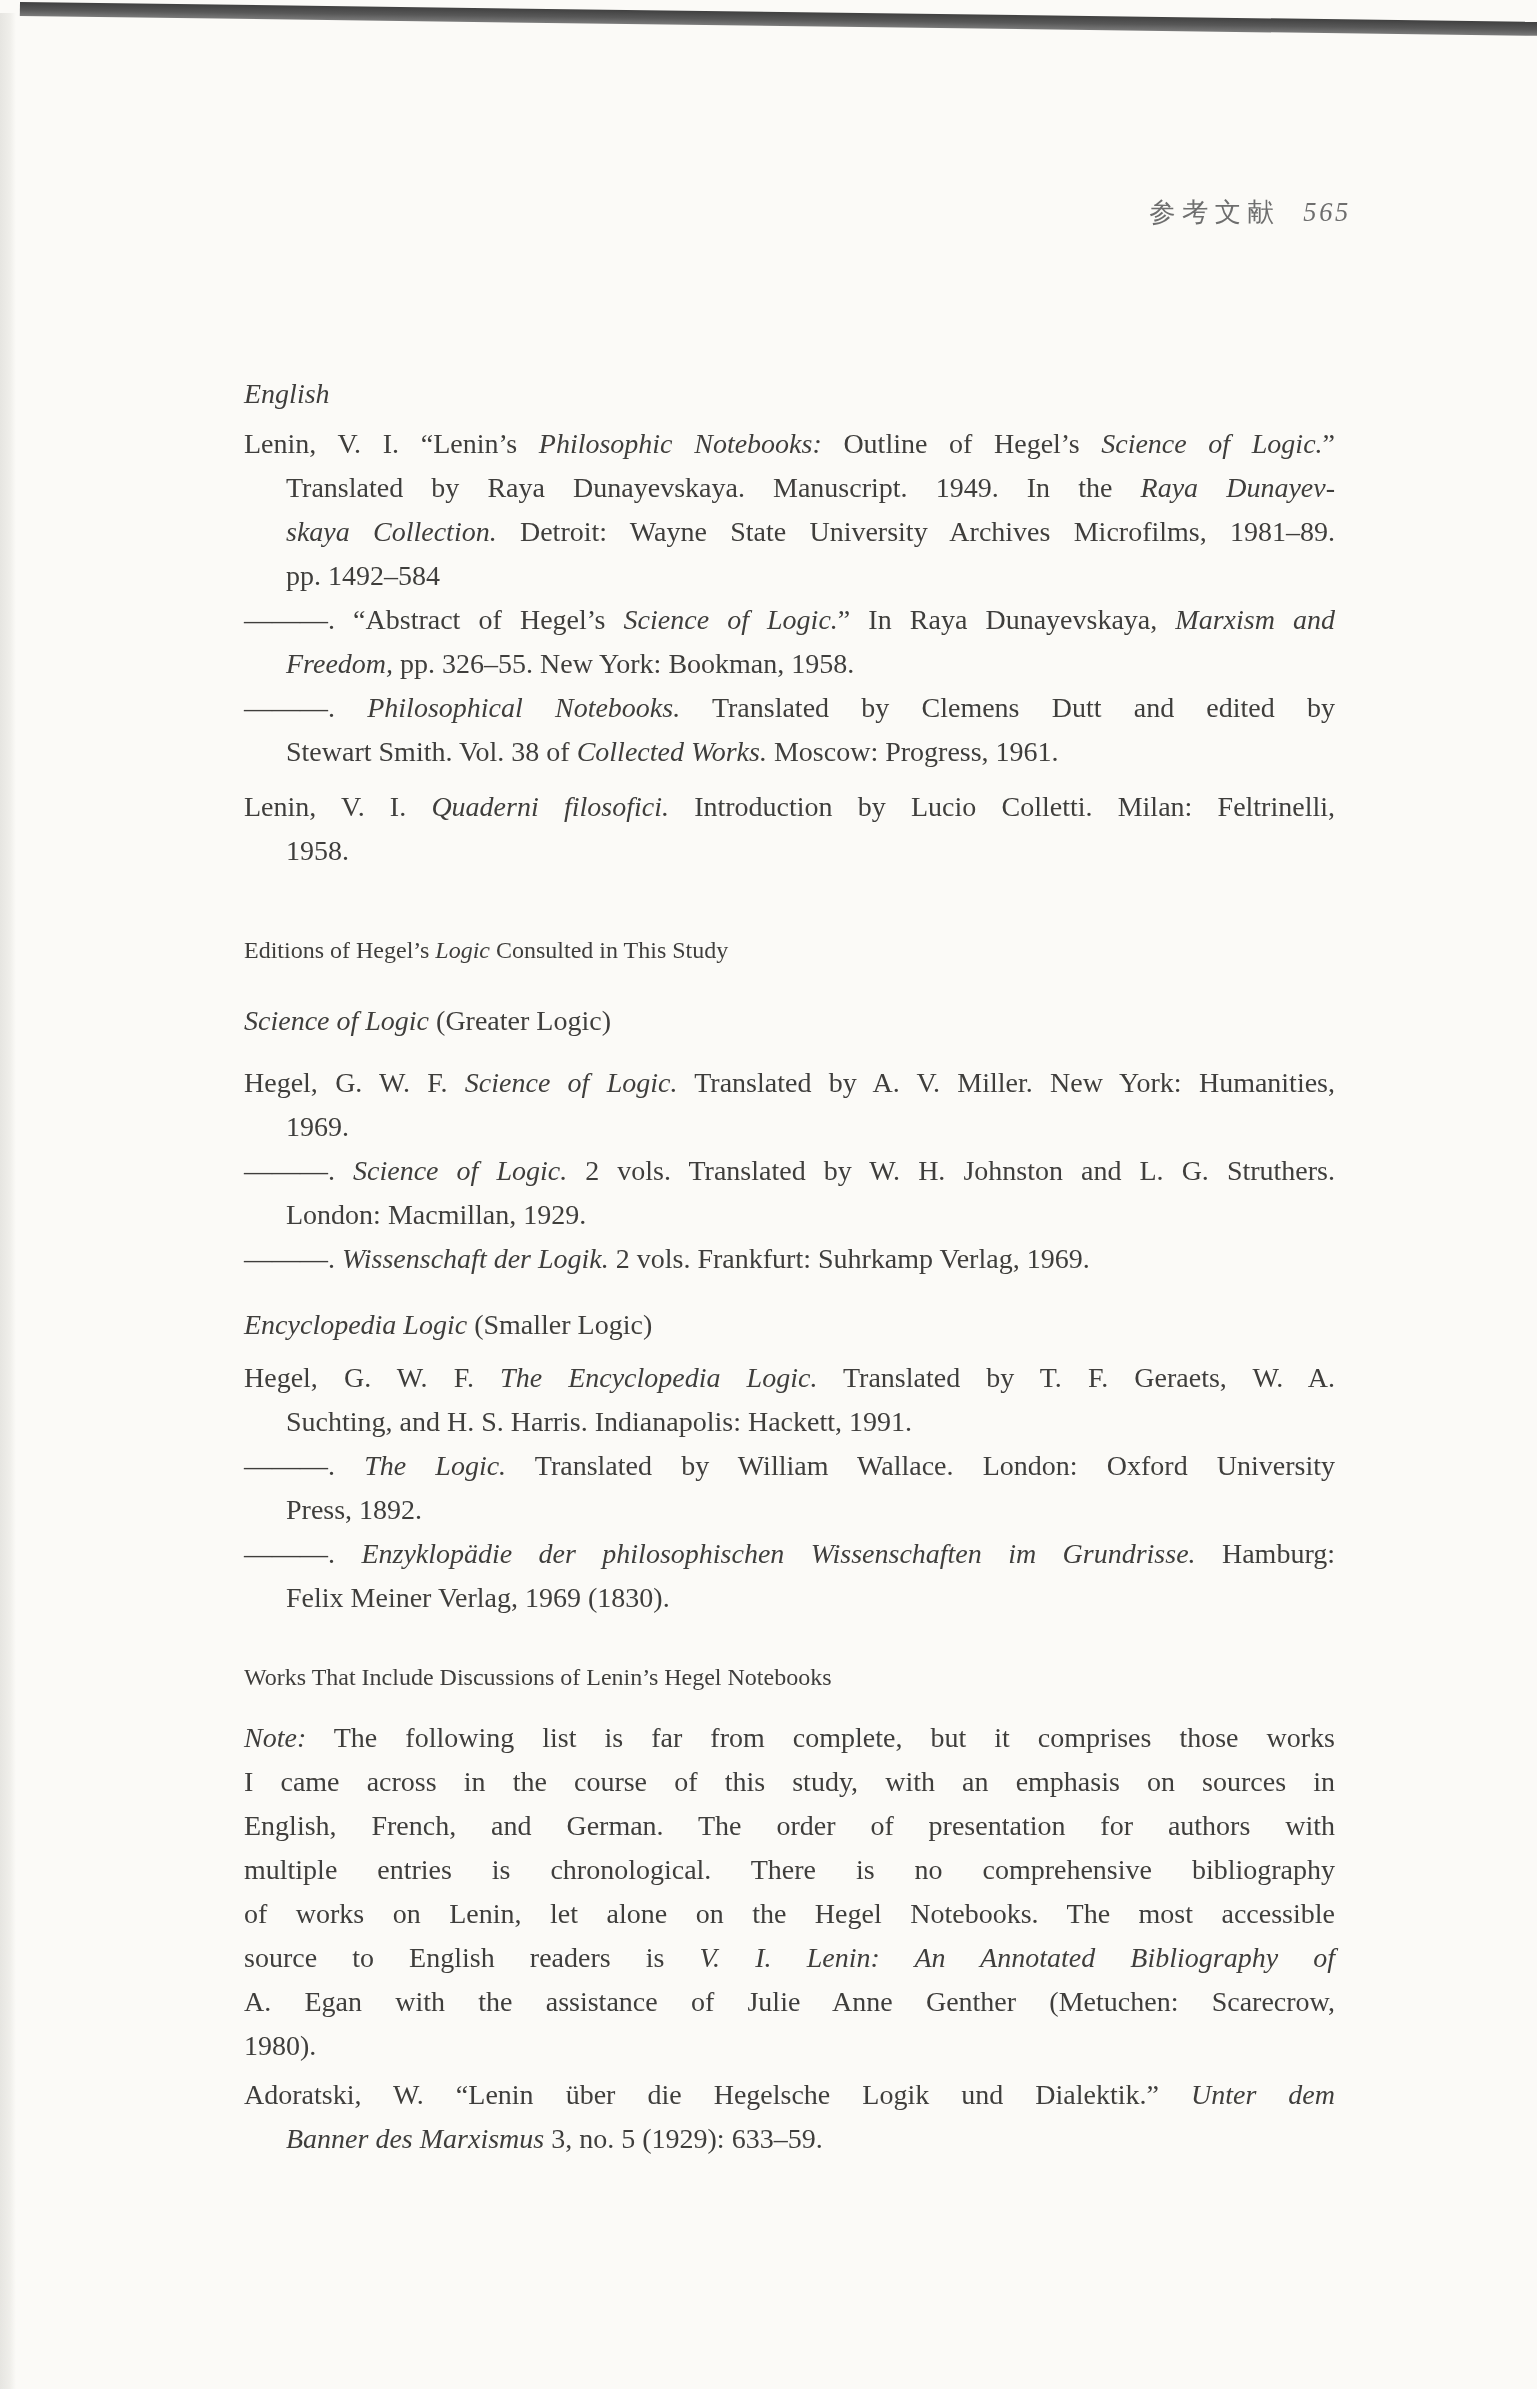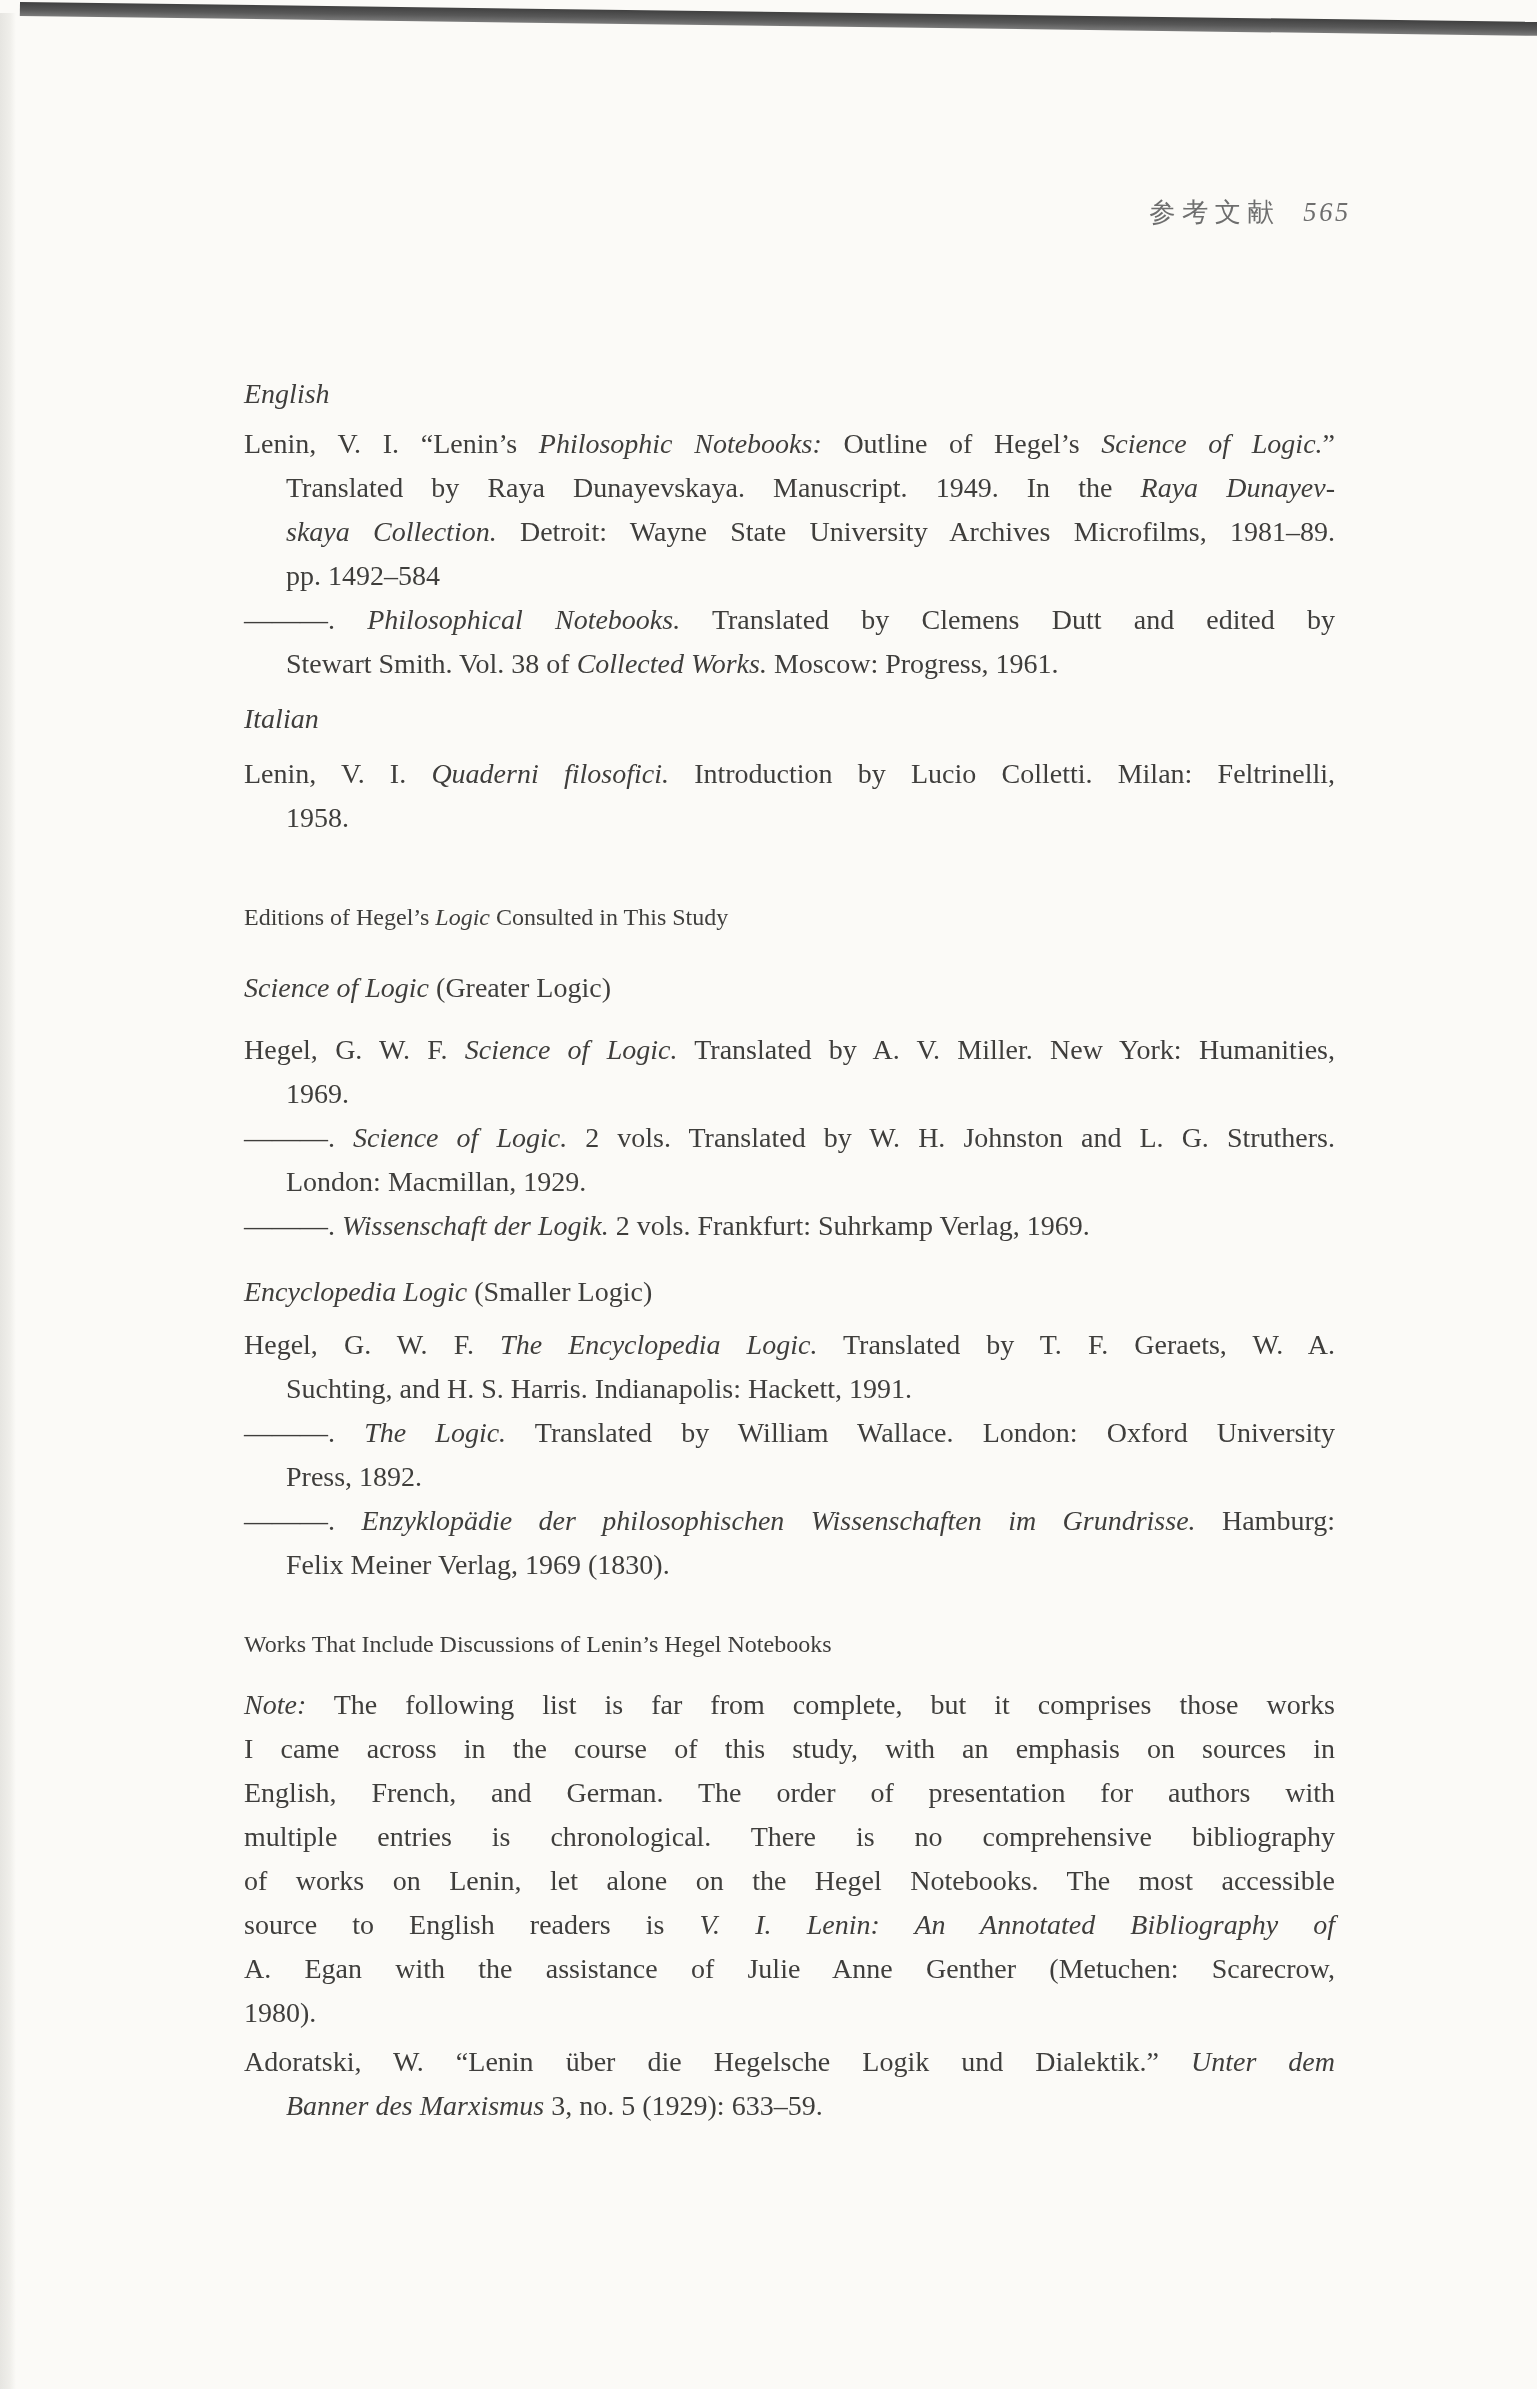--- a/index.html
+++ b/index.html
@@ -84,24 +84,27 @@
 
   <div class="text-column" id="content">
       <div class="lang" style="margin-top: 0px;"><span class="it">English</span></div>
       <div class="entry" style="margin-top: 5.5px;">
         <div class="line just"><span>Lenin, V. I. “Lenin’s </span><span class="it">Philosophic Notebooks:</span><span> Outline of Hegel’s </span><span class="it">Science of Logic.</span><span>”</span></div>
         <div class="line cont just"><span>Translated by Raya Dunayevskaya. Manuscript. 1949. In the </span><span class="it">Raya Dunayev-</span></div>
         <div class="line cont just"><span class="it">skaya Collection.</span><span> Detroit: Wayne State University Archives Microfilms, 1981–89.</span></div>
         <div class="line cont"><span>pp. 1492–584</span></div>
       </div>
       <div class="entry" style="margin-top: 0px;">
+        <div class="line just"><span>———. “Abstract of Hegel’s </span><span class="it">Science of Logic.</span><span>” In Raya Dunayevskaya, </span><span class="it">Marxism and</span></div>
+        <div class="line cont"><span class="it">Freedom,</span><span> pp. 326–55. New York: Bookman, 1958.</span></div>
+      </div>
+      <div class="entry" style="margin-top: 0px;">
         <div class="line just"><span>———. </span><span class="it">Philosophical Notebooks.</span><span> Translated by Clemens Dutt and edited by</span></div>
         <div class="line cont"><span>Stewart Smith. Vol. 38 of </span><span class="it">Collected Works.</span><span> Moscow: Progress, 1961.</span></div>
       </div>
-      <div class="lang" style="margin-top: 11px;"><span class="it">Italian</span></div>
       <div class="entry" style="margin-top: 11px;">
         <div class="line just"><span>Lenin, V. I. </span><span class="it">Quaderni filosofici.</span><span> Introduction by Lucio Colletti. Milan: Feltrinelli,</span></div>
         <div class="line cont"><span>1958.</span></div>
       </div>
       <div class="h2" style="margin-top: 53px;"><span>Editions of Hegel’s </span><span class="it">Logic</span><span> Consulted in This Study</span></div>
       <div class="sub" style="margin-top: 24px;"><span class="it">Science of Logic</span><span> (Greater Logic)</span></div>
       <div class="entry" style="margin-top: 18px;">
         <div class="line just"><span>Hegel, G. W. F. </span><span class="it">Science of Logic.</span><span> Translated by A. V. Miller. New York: Humanities,</span></div>
         <div class="line cont"><span>1969.</span></div>
       </div>

